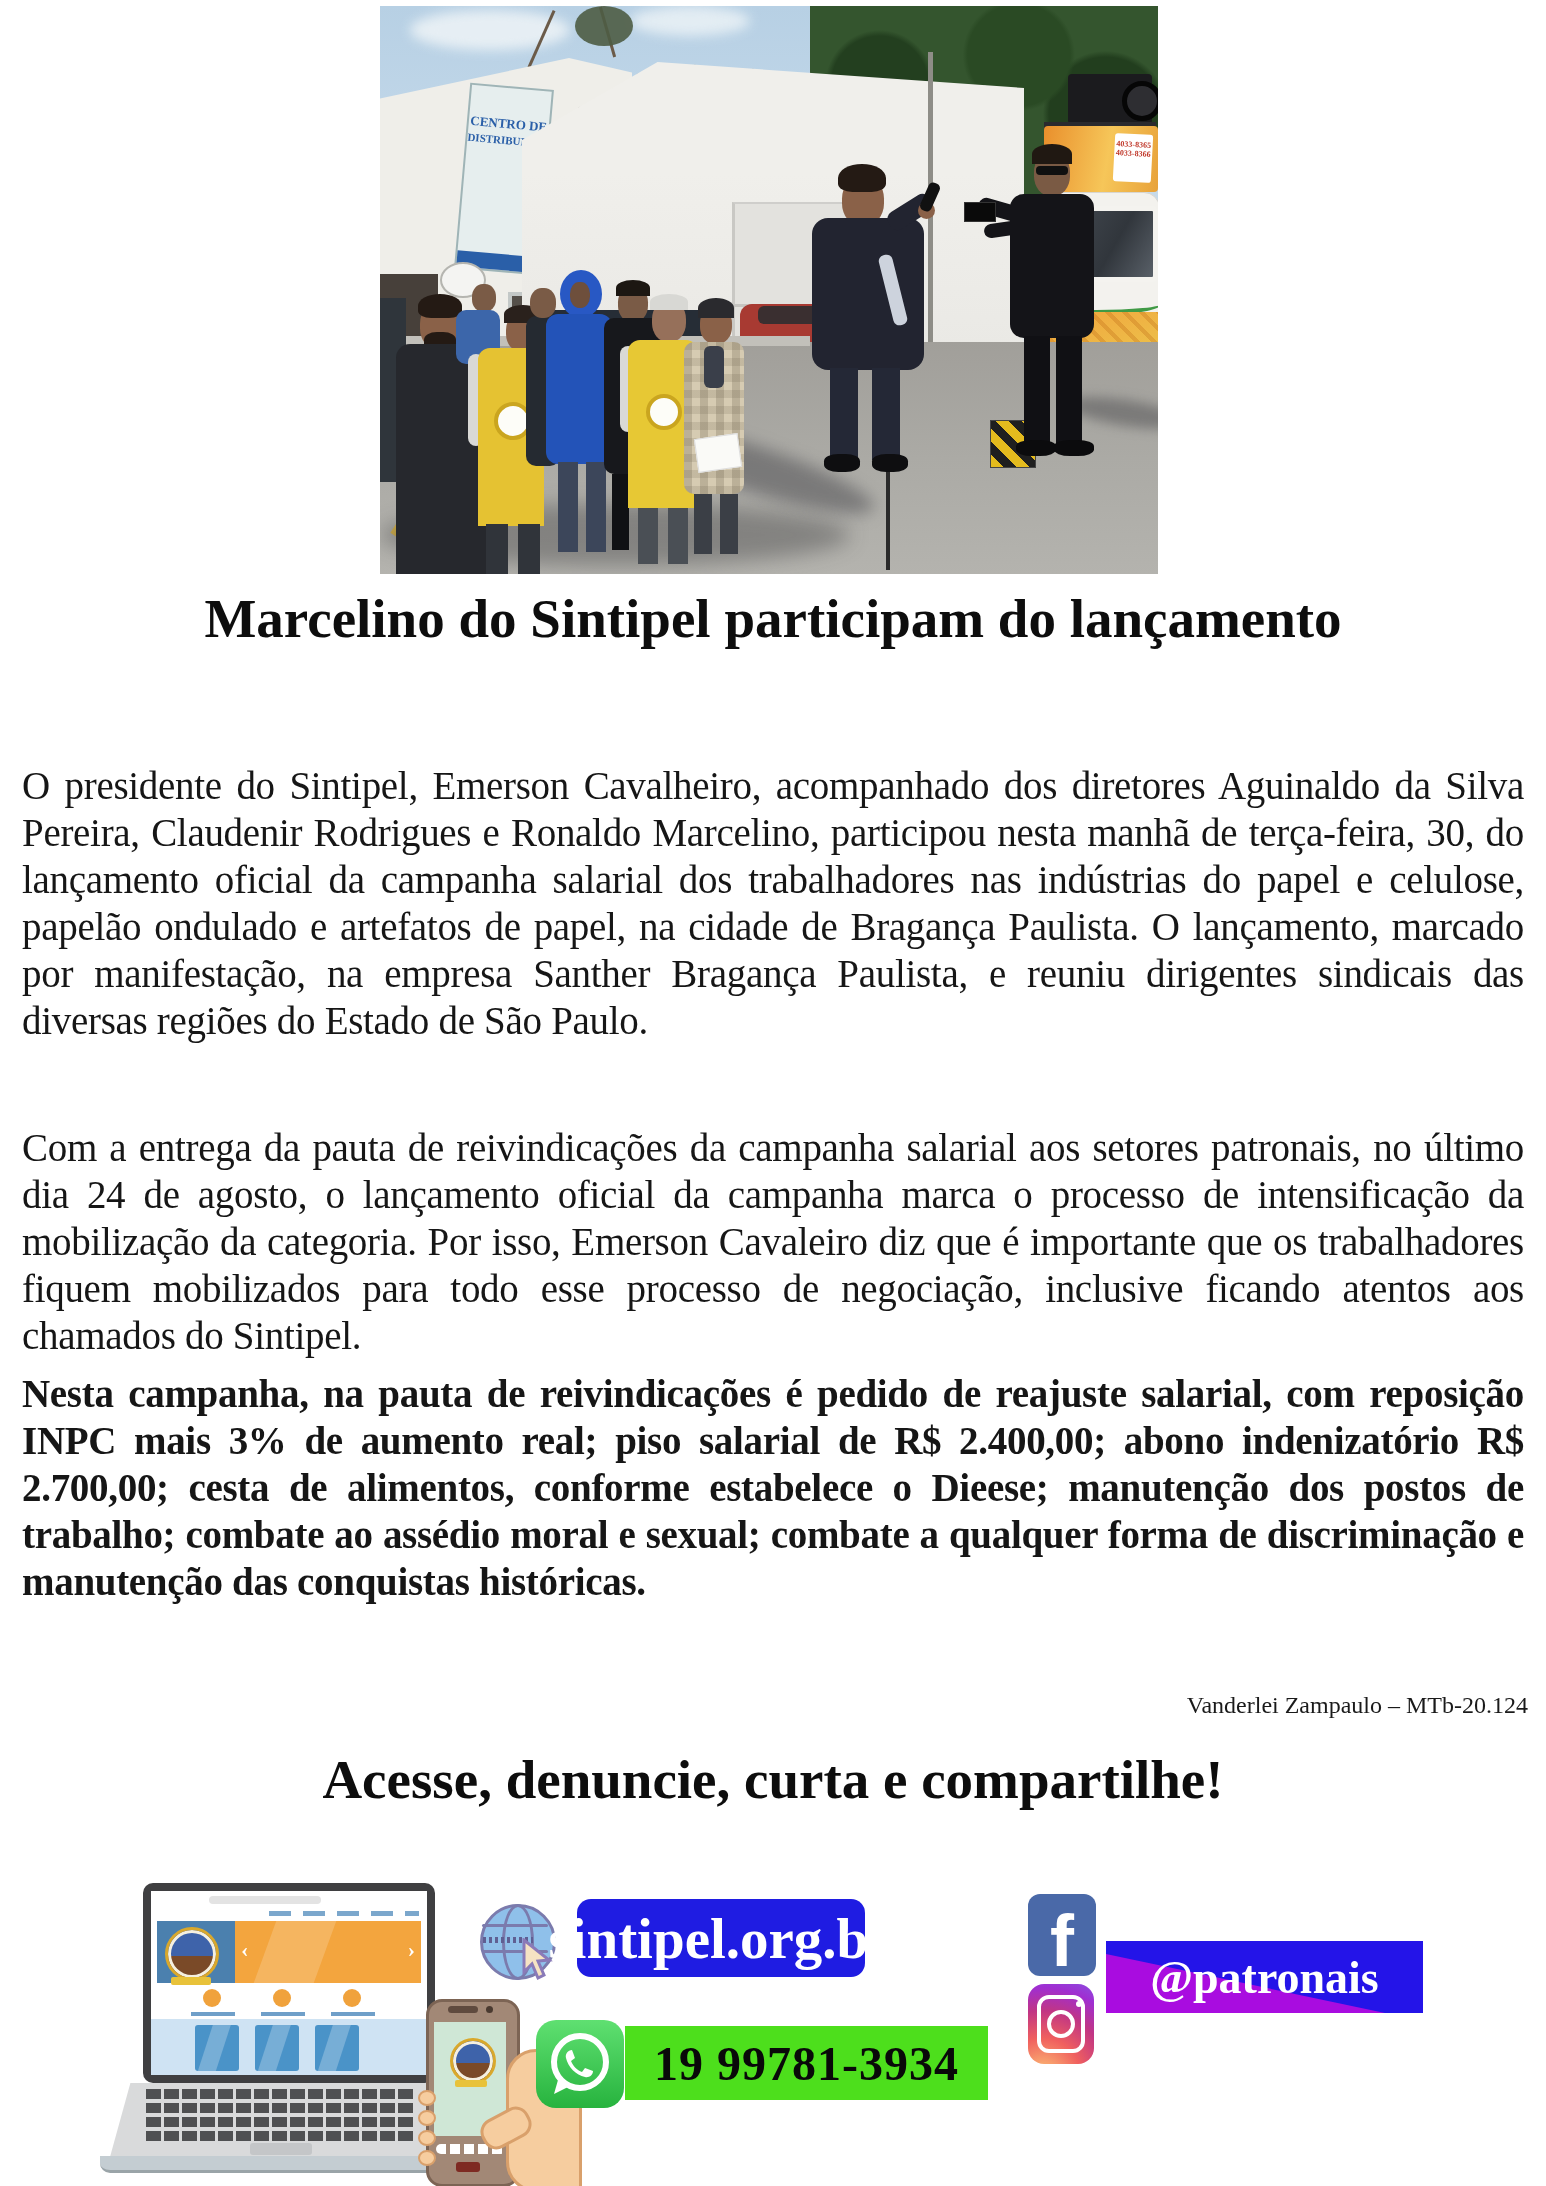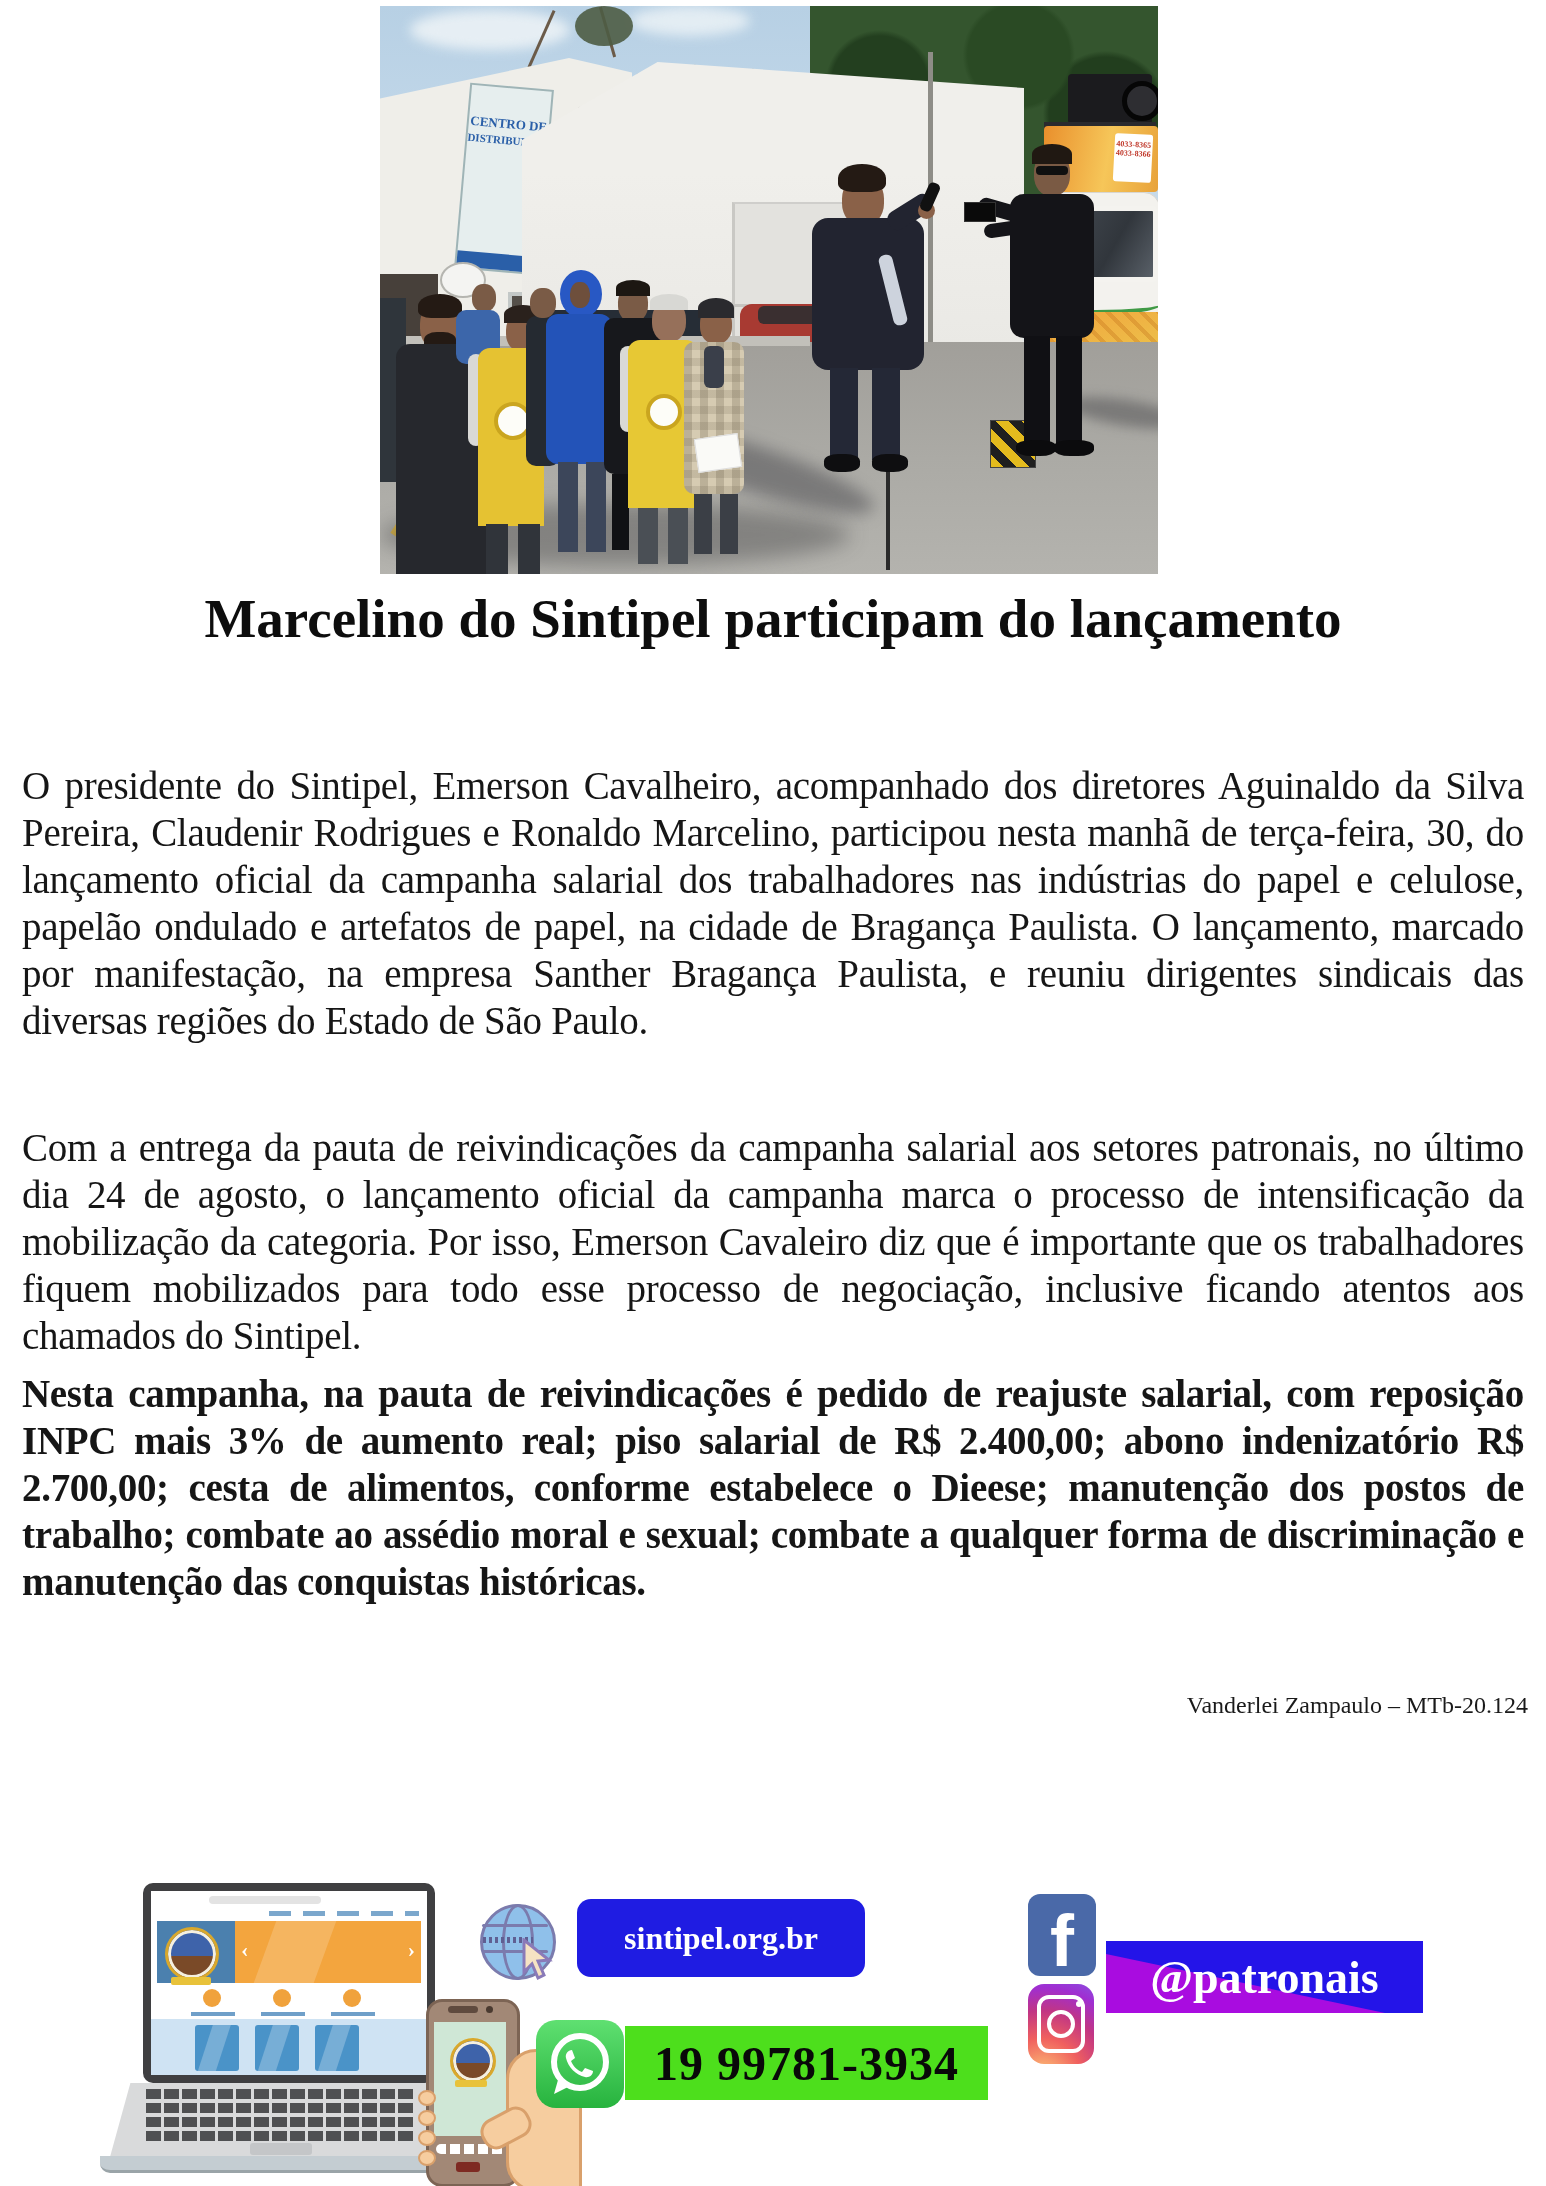--- a/index.html
+++ b/index.html
@@ -18,21 +18,21 @@
   .headline{position:absolute;left:0;top:582px;width:100%;text-align:center;font-weight:bold;
             font-size:55px;line-height:74px;color:#0d0d0d;}
   .para{position:absolute;left:22px;width:1502px;font-size:39px;line-height:47px;text-align:justify;
         letter-spacing:-0.3px;color:#161616;}
   .para.bold{font-weight:bold;}
   .byline{position:absolute;right:18px;top:1692px;font-size:24px;color:#1a1a1a;}
   .cta{position:absolute;left:0;top:1748px;width:100%;text-align:center;font-weight:bold;font-size:55px;color:#0d0d0d;}
 
   
   .btn{position:absolute;display:flex;align-items:center;justify-content:center;font-weight:bold;}
-  .web-btn{left:577px;top:1899px;width:288px;height:78px;background:#1f1ce2;color:#fff;font-size:32px;border-radius:14px;}
+  .web-btn{left:577px;top:1899px;width:288px;height:78px;background:#1f1ce2;color:#fff;font-size:57px;border-radius:14px;}
   .handle-btn{left:1106px;top:1941px;width:317px;height:72px;background:#2414e8;color:#fff;font-size:46px;overflow:hidden;}
   .handle-btn .purple{position:absolute;left:0;top:0;width:100%;height:100%;
       background:#a90ce0;clip-path:polygon(0 18%,88% 100%,0 100%);}
   .handle-btn span{position:relative;z-index:2;}
   .green-btn{left:625px;top:2026px;width:363px;height:74px;background:#4ddf1c;color:#090909;font-size:48px;letter-spacing:1px;}
 
   .fb-icon{left:1028px;top:1894px;width:68px;height:82px;background:#4a69a8;border-radius:12px;
            display:flex;align-items:flex-end;justify-content:center;color:#fff;
            font-family:"Liberation Sans",sans-serif;font-weight:bold;font-size:72px;line-height:70px;overflow:hidden;}
   .ig-icon{left:1028px;top:1984px;width:66px;height:80px;border-radius:16px;
@@ -247,20 +247,21 @@
 
   <h1 class="headline" style="margin:0;">
     <span style="display:block;">Marcelino do Sintipel participam do lançamento</span>
   </h1>
 
   <p class="para" style="top:762px;margin:0;">O presidente do Sintipel, Emerson Cavalheiro, acompanhado dos diretores Aguinaldo da Silva Pereira, Claudenir Rodrigues e Ronaldo Marcelino, participou nesta manhã de terça-feira, 30, do lançamento oficial da campanha salarial dos trabalhadores nas indústrias do papel e celulose, papelão ondulado e artefatos de papel, na cidade de Bragança Paulista. O lançamento, marcado por manifestação, na empresa Santher Bragança Paulista, e reuniu dirigentes sindicais das diversas regiões do Estado de São Paulo.</p>
   <p class="para" style="top:1124px;margin:0;">Com a entrega da pauta de reivindicações da campanha salarial aos setores patronais, no último dia 24 de agosto, o lançamento oficial da campanha marca o processo de intensificação da mobilização da categoria. Por isso, Emerson Cavaleiro diz que é importante que os trabalhadores fiquem mobilizados para todo esse processo de negociação, inclusive ficando atentos aos chamados do Sintipel.</p>
   <p class="para bold" style="top:1370px;margin:0;">Nesta campanha, na pauta de reivindicações é pedido de reajuste salarial, com reposição INPC mais 3% de aumento real; piso salarial de R$ 2.400,00; abono indenizatório R$ 2.700,00; cesta de alimentos, conforme estabelece o Dieese; manutenção dos postos de trabalho; combate ao assédio moral e sexual; combate a qualquer forma de discriminação e manutenção das conquistas históricas.</p>
 
   <div class="byline">Vanderlei Zampaulo – MTb-20.124</div>
+  <h2 class="cta" style="margin:0;">Acesse, denuncie, curta e compartilhe!</h2>
 
   <div class="abs laptop">
     <i class="lp-screen abs" style="left:43px;top:15px;"></i>
     <span class="lp-inner abs" style="left:51px;top:23px;">
       <i class="lp-pill"></i>
       <i class="lp-nav"></i>
       <i class="lp-blue"></i>
       <span class="lp-orange">
         <i class="lp-sheen"></i>
         <b style="left:6px;">‹</b>

